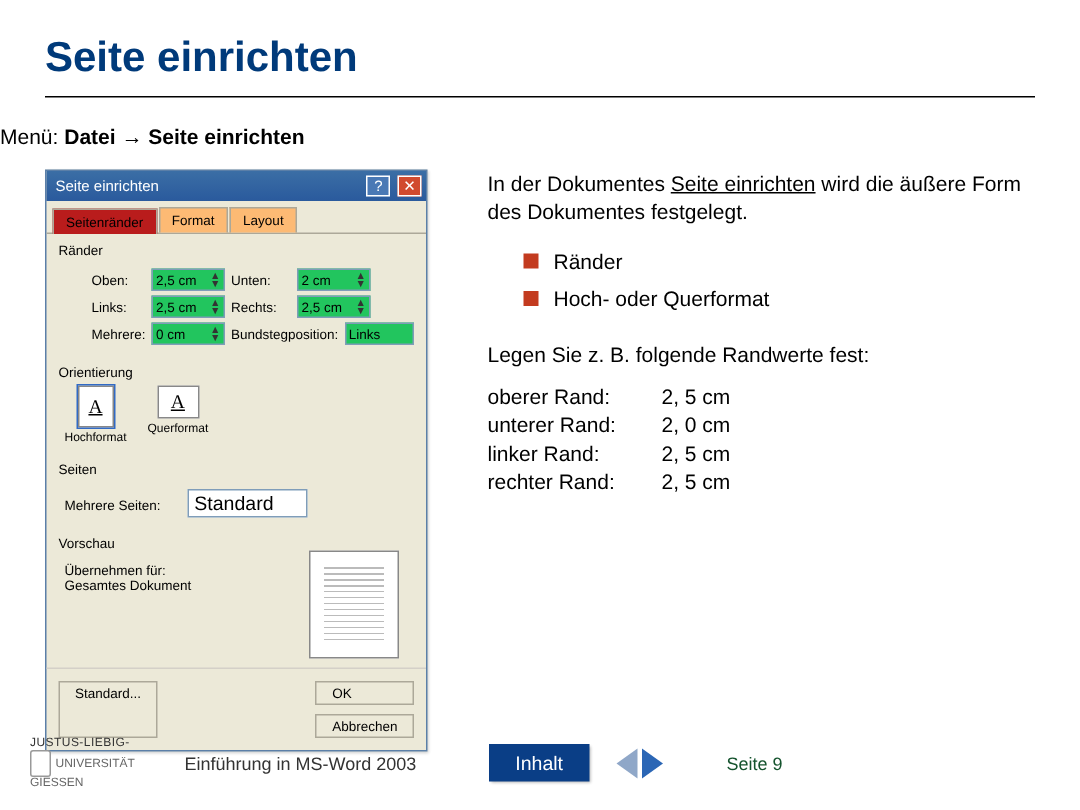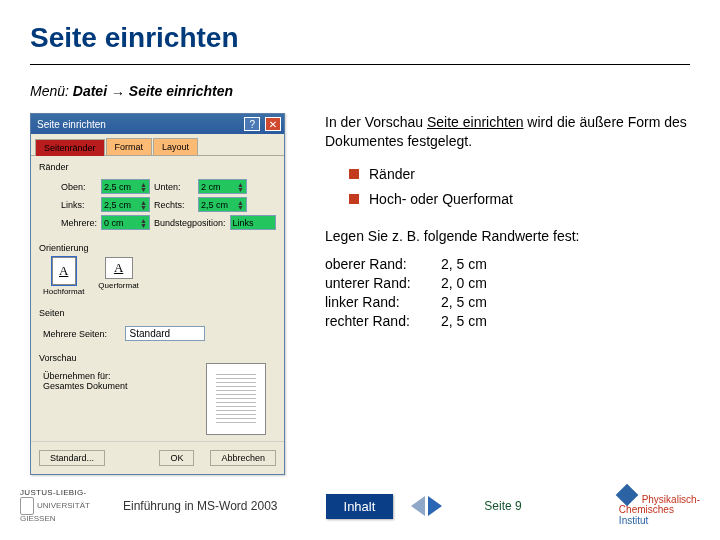--- a/index.html
+++ b/index.html
@@ -12,23 +12,21 @@
   }
   .slide-title {
     color: #003a7a;
     font-size: 28px;
     font-weight: bold;
     padding: 22px 0 10px 30px;
   }
   .hr { border-top: 1px solid #000; margin: 0 30px 18px 30px; }
   .menu-line {
     font-size: 14px;
-    padding-left: 30px;
     margin-bottom: 14px;
-    font-style: italic;
   }
   .menu-line .label { font-weight: normal; }
   .menu-line .bold { font-weight: bold; }
   .content {
     display: flex;
     padding: 0 30px;
     gap: 40px;
   }
   
   .dialog {
@@ -95,21 +93,21 @@
     width: 24px; height: 28px; border:1px solid #888;
     background:#fff; margin: 0 auto 2px auto;
     display:flex; align-items:center; justify-content:center;
   }
   .orient-item.q .page { width: 28px; height: 22px; }
   .orient-item .a { font-family: serif; font-size: 13px; text-decoration: underline; }
   .orient-item.active .page { outline:1px solid #316ac5; }
   .seiten { padding: 6px 8px 6px 12px; }
   .seiten .selbox {
     display:inline-block; border:1px solid #7f9db9;
-    background:#fff; padding:1px 16px 1px 4px; font-size:10px;
+    background:#fff; padding:1px 16px 1px 4px; font-size:13px;
     width: 80px;
   }
   .preview-sec { padding: 6px 8px 6px 12px; }
   .preview-sec .selbox { width: 100px; }
   .preview-frame {
     float: right;
     width: 60px; height: 72px;
     border:1px solid #888; background:#fff;
     margin: -8px 10px 6px 0;
     position: relative;
@@ -121,21 +119,21 @@
   .dlg-btns {
     clear:both;
     display:flex; justify-content: space-between;
     padding: 8px 8px 8px 8px;
     border-top:1px solid #d4d0c8;
   }
   .wbutton {
     border:1px solid #aca899; background:#ece9d8;
     padding:2px 10px; font-size:9px;
   }
-  .dlg-btns .right { display:flex; gap:16px; }
+  .dlg-btns .right { display:flex; gap:6px;flex-direction:column; }
 
   
   .rightcol { flex:1; font-size:14px; line-height:1.35; }
   .desc { margin-bottom: 14px; }
   .desc .u { text-decoration: underline; }
   .bullet {
     display:flex; align-items:center; gap:10px;
     margin: 6px 0 6px 24px;
   }
   .bullet .sq {
@@ -277,21 +275,21 @@
       <span class="wbutton">Standard...</span>
       <span class="right">
         <span class="wbutton">OK</span>
         <span class="wbutton">Abbrechen</span>
       </span>
     </div>
   </div>
 
   <div class="rightcol">
     <p class="desc">
-      <span>In der Vorschau </span><span class="u">Seite einrichten</span><span> wird die äußere Form des Dokumentes festgelegt.</span>
+      <span>In der Dokumentes </span><span class="u">Seite einrichten</span><span> wird die äußere Form des Dokumentes festgelegt.</span>
     </p>
     <div class="bullet">
       <span class="sq"></span>
       <span>Ränder</span>
     </div>
     <div class="bullet">
       <span class="sq"></span>
       <span>Hoch- oder Querformat</span>
     </div>
     <p class="legen">Legen Sie z. B. folgende Randwerte fest:</p>
@@ -321,21 +319,13 @@
     <div class="top">JUSTUS-LIEBIG-</div>
     <span class="shield"></span><span>UNIVERSITÄT GIESSEN</span>
   </div>
   <span class="lec">Einführung in MS-Word 2003</span>
   <span class="toc">Inhalt</span>
   <span class="nav">
     <span class="tri prev"></span>
     <span class="tri next"></span>
   </span>
   <span class="page">Seite 9</span>
-  <span class="inst">
-    <span class="hex"></span>
-    <span>
-      <span class="red">Physikalisch-</span><br>
-      <span class="red">Chemisches</span><br>
-      <span>Institut</span>
-    </span>
-  </span>
 </div>
 
 </body></html>

